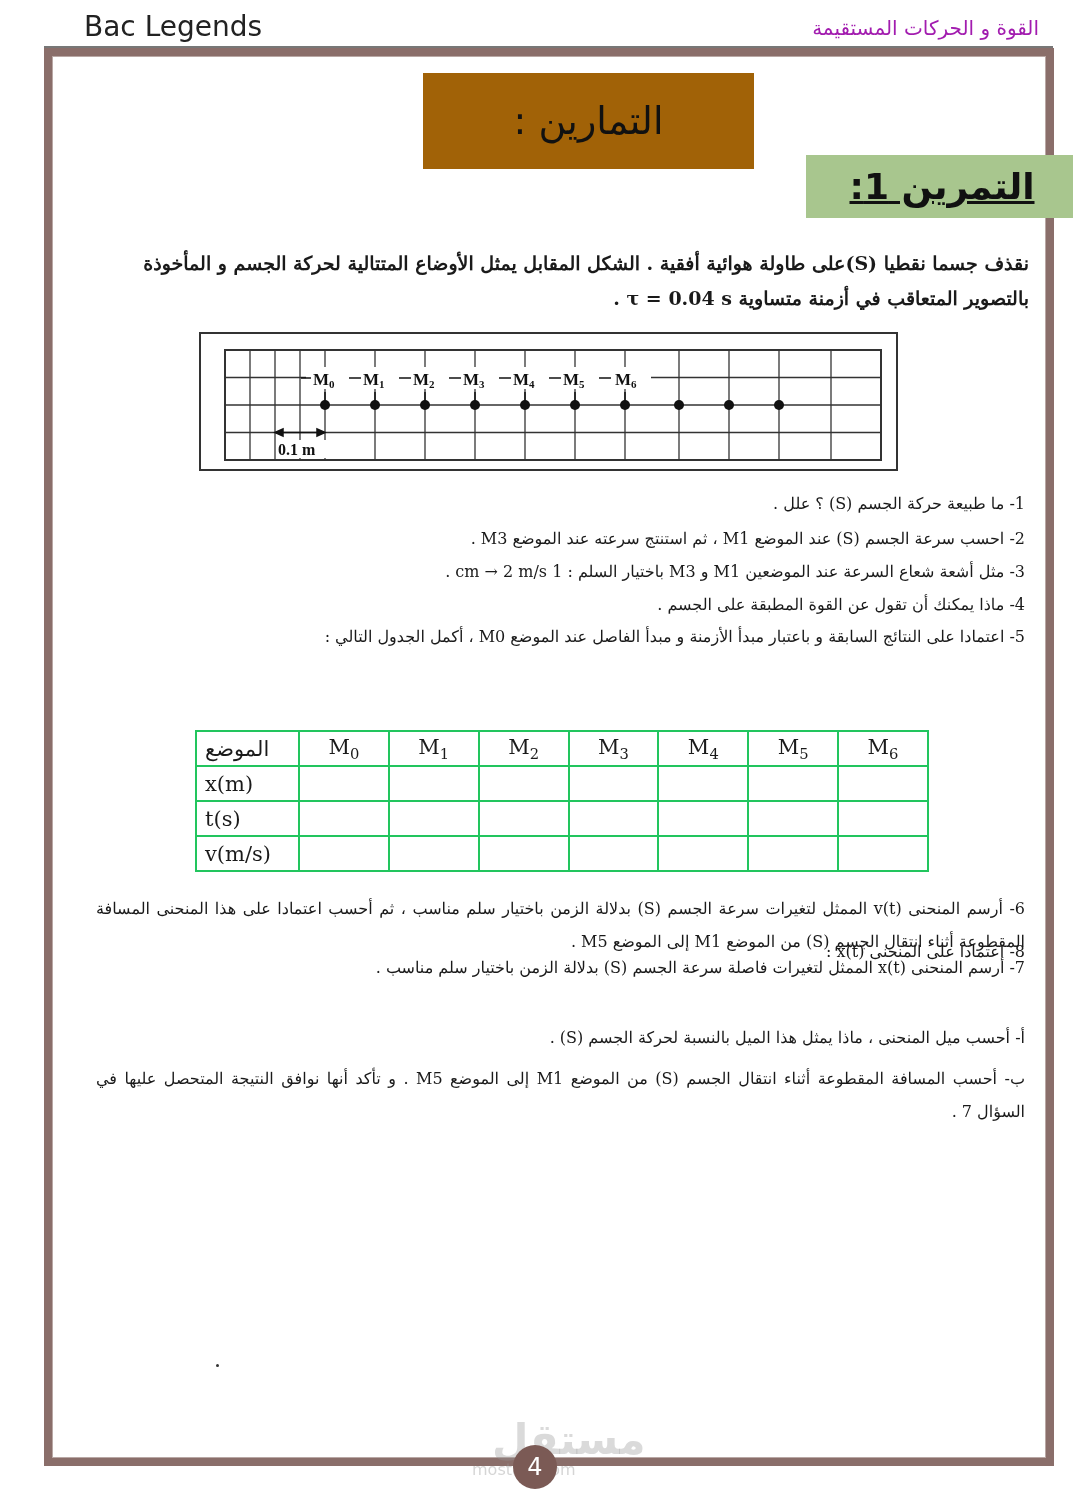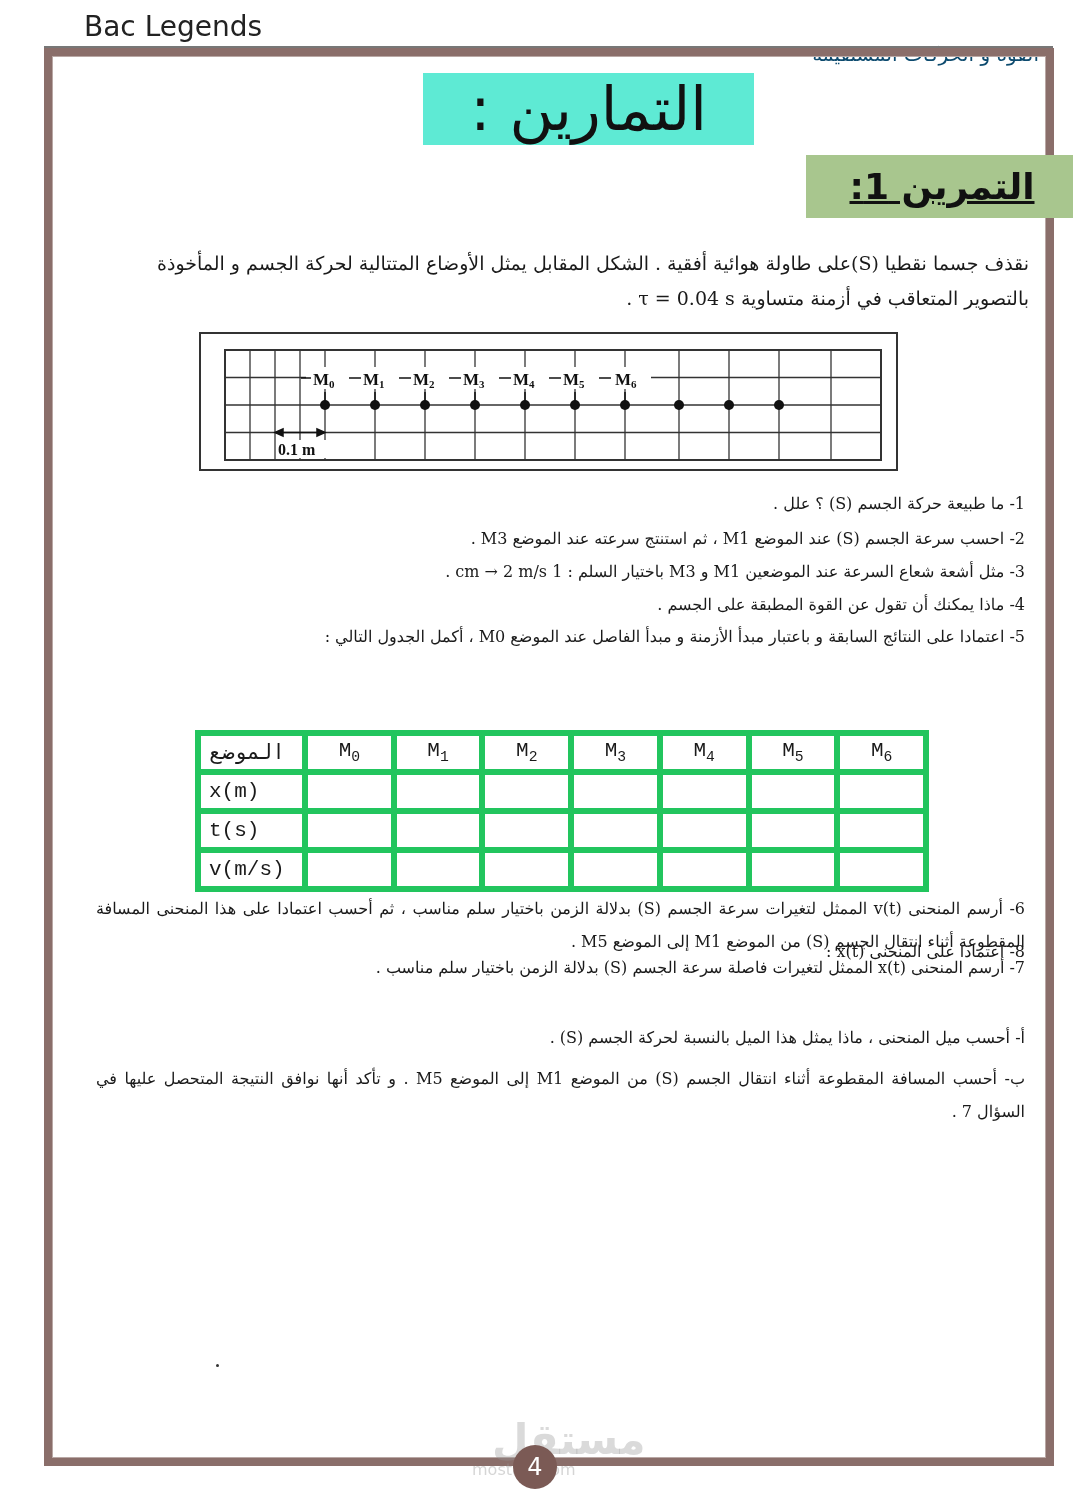--- a/index.html
+++ b/index.html
@@ -6,58 +6,58 @@
   body {
     width: 1073px; height: 1507px; background: #ffffff; position: relative;
     font-family: "DejaVu Serif", "Liberation Serif", serif; color: #1a1a1a; overflow: hidden;
   }
   .hdr-left {
     position: absolute; left: 84px; top: 10px; font-family: "DejaVu Sans", sans-serif;
     font-size: 28px; color: #222;
   }
   .hdr-right {
     position: absolute; right: 34px; top: 16px; font-family: "DejaVu Sans", sans-serif;
-    font-size: 20px; direction: rtl; color: #0c4a6e; margin-top: 26px;
+    font-size: 20px; direction: rtl; color: #a21caf;
   }
   .hdr-line { position: absolute; left: 44px; right: 20px; top: 46px; height: 2px; background: #777; }
   .frame {
     position: absolute; left: 44px; top: 48px; width: 1010px; height: 1418px;
     border: 8px solid #8a6e6a; box-sizing: border-box;
   }
   .frame-inner {
     position: absolute; left: 52px; top: 56px; width: 994px; height: 1402px;
     border: 1px solid #b9a8a5; box-sizing: border-box;
   }
   .main-title {
-    position: absolute; left: 423px; top: 73px; width: 331px; height: 72px; background: #5eead4;
+    position: absolute; left: 423px; top: 73px; width: 331px; height: 96px; background: #a16207;
     display: flex; align-items: center; justify-content: center;
-    font-family: "DejaVu Sans", sans-serif; font-size: 60px; direction: rtl; color: #111;
+    font-family: "DejaVu Sans", sans-serif; font-size: 38px; direction: rtl; color: #111;
   }
   .ex-title {
     position: absolute; left: 806px; top: 155px; width: 272px; height: 63px; background: #a8c68e;
     display: flex; align-items: center; justify-content: center;
     font-family: "DejaVu Sans", sans-serif; font-size: 36px; font-weight: bold;
     direction: rtl; text-decoration: underline; color: #111;
   }
   .para {
     position: absolute; left: 60px; right: 44px; font-size: 19px; line-height: 35px;
-    direction: rtl; text-align: justify;
+    direction: rtl; text-align: justify; font-weight: bold;
   }
   .figure {
     position: absolute; left: 199px; top: 332px; width: 699px; height: 139px;
     border: 2px solid #333; box-sizing: border-box;
   }
   .q { position: absolute; right: 48px; font-size: 16px; direction: rtl; white-space: nowrap; }
   .q.wrap { white-space: normal; left: 96px; text-align: justify; line-height: 33px; }
   table.data {
     position: absolute; left: 195px; top: 730px; width: 734px; border-collapse: collapse;
     font-size: 21px;
   }
   table.data td, table.data th {
-    border: 6px solid #22c55e; height: 33px; text-align: center; font-weight: normal; padding: 0; font-family: Liberation Mono, monospace;
+    border: 2px solid #22c55e; height: 33px; text-align: center; font-weight: normal; padding: 0;
   }
   table.data td.lbl { text-align: left; padding-left: 8px; width: 93px; }
   table.data th.lbl { text-align: left; padding-left: 8px; direction: rtl; }
   .wm {
     position: absolute; left: 492px; top: 1415px; font-family: "DejaVu Sans", sans-serif;
     font-size: 42px; color: rgba(150,150,150,0.35); font-weight: bold; direction: rtl;
   }
   .wm-sub { position: absolute; left: 472px; top: 1460px; font-family: "DejaVu Sans", sans-serif; font-size: 16px; color: rgba(150,150,150,0.4); }
   .page-num {
     position: absolute; left: 513px; top: 1445px; width: 44px; height: 44px; border-radius: 50%;

